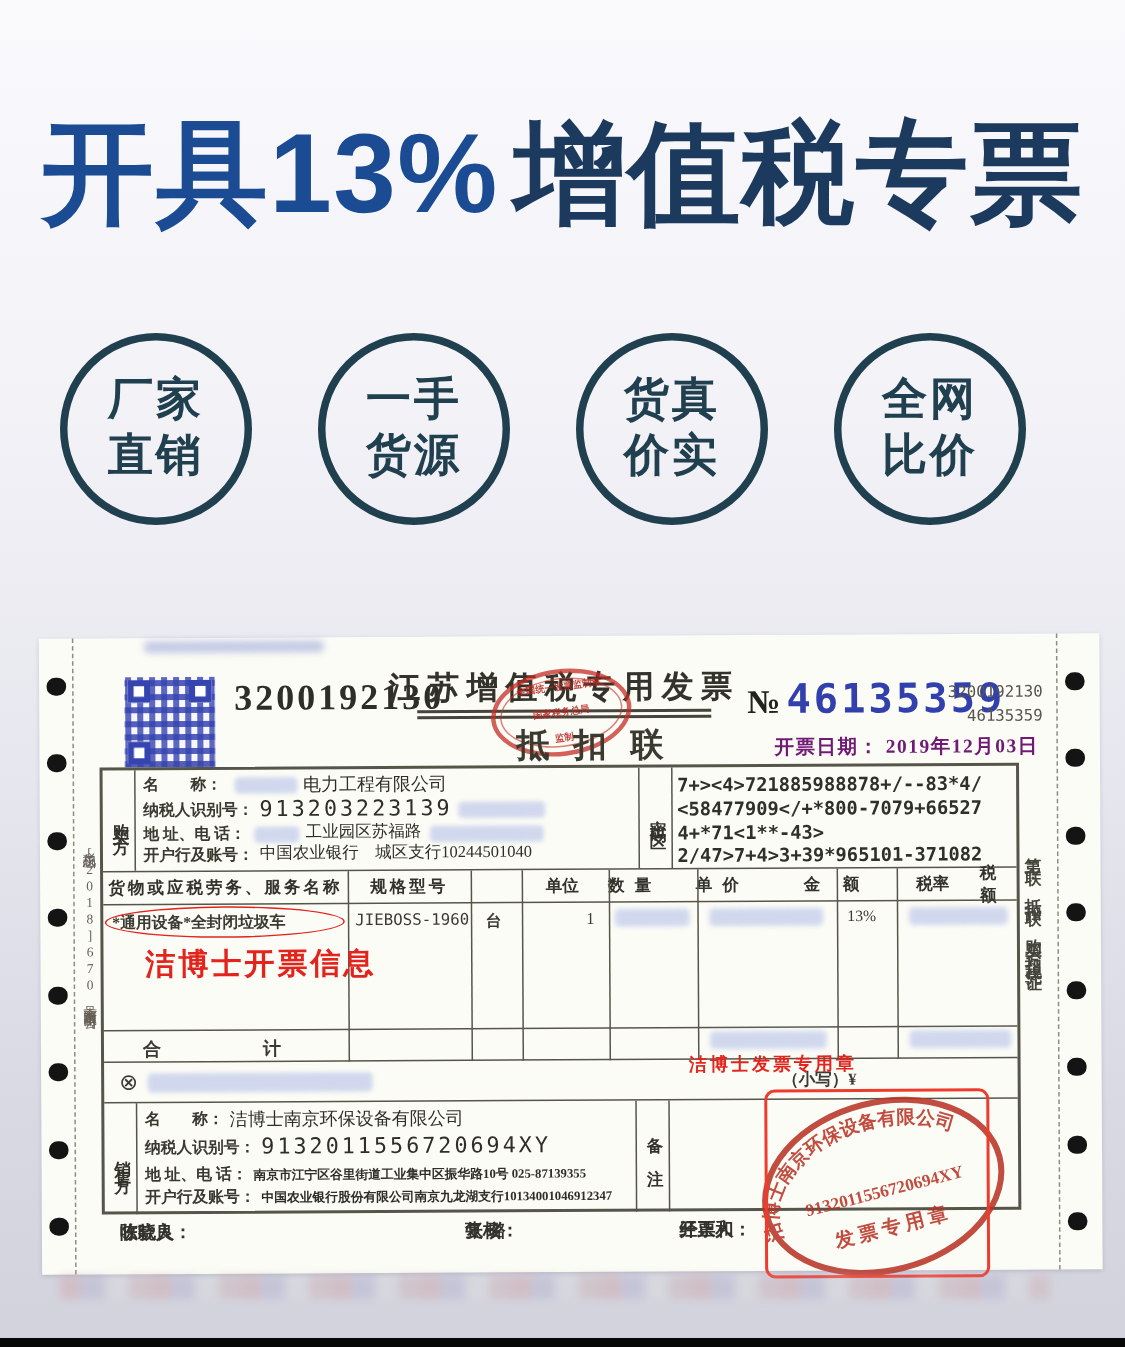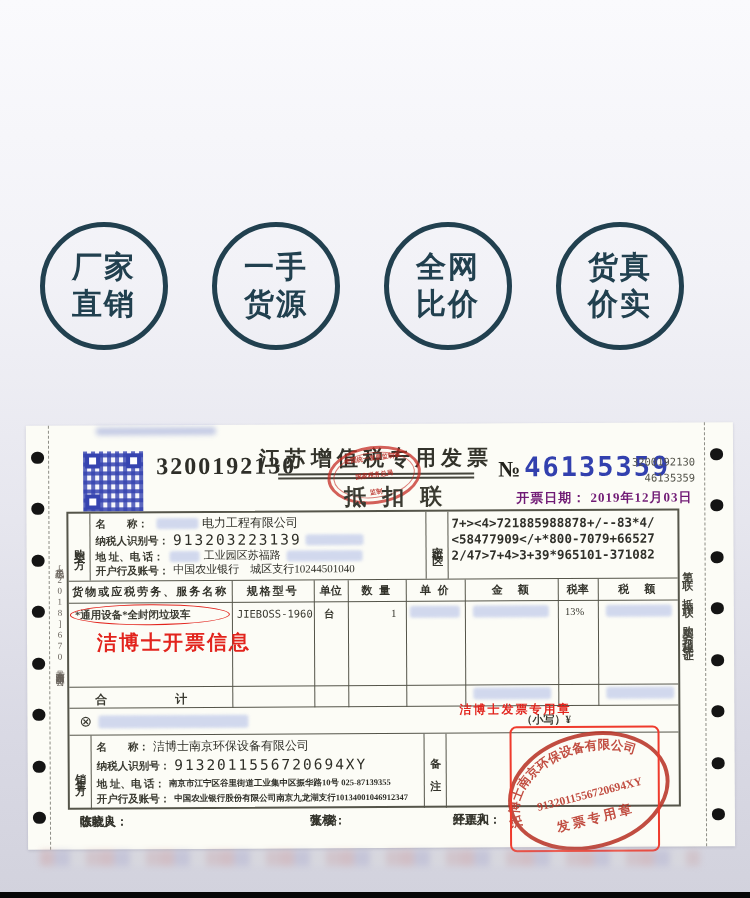--- a/index.html
+++ b/index.html
@@ -92,37 +92,40 @@
   .seal-svg{position:absolute;z-index:4;}
   .residue{position:absolute;left:40px;top:850px;width:660px;height:16px;opacity:.35;filter:blur(3px);
     background:repeating-linear-gradient(90deg,#c99 0 14px,#aac 14px 30px,#ddd 30px 46px,#caa 46px 60px);}
   .blue-smudge{position:absolute;background:#8d9ad4;opacity:.5;filter:blur(2.5px);border-radius:3px;}
 </style>
 </head>
 <body>
 
 <div class="canvas">
 
+  <div class="headline">
+    <span class="hl1">开具13%</span><span class="hl2">增值税专票</span>
+  </div>
 
   <div class="badges">
     <div class="badge">
       <span>厂家</span>
       <span>直销</span>
     </div>
     <div class="badge">
       <span>一手</span>
       <span>货源</span>
     </div>
     <div class="badge">
+      <span>货真</span>
+      <span>价实</span>
+    </div>
+    <div class="badge">
       <span>全网</span>
       <span>比价</span>
-    </div>
-    <div class="badge">
-      <span>货真</span>
-      <span>价实</span>
     </div>
   </div>
 
   <div class="paper">
 
     <div class="feed" style="left:5px;">
       <div class="hole"></div>
         <div class="hole"></div>
         <div class="hole"></div>
         <div class="hole"></div>
@@ -201,29 +204,30 @@
               <span class="flab">开户行及账号：</span>
               <span class="fval" style="font-size:11px;">中国农业银行　城区支行10244501040</span>
             </div>
         </div>
         <div class="vcell" style="width:22px;">
           <span class="vtxt">密码区</span>
         </div>
         <div class="pwd">
           <div>7+&gt;&lt;4&gt;721885988878+/--83*4/</div>
           <div>&lt;58477909&lt;/+*800-7079+66527</div>
+          <div>4+*71&lt;1**-43&gt;</div>
           <div>2/47&gt;7+4&gt;3+39*965101-371082</div>
         </div>
       </div>
 
       <div class="gridwrap">
         <div class="hdr-row">
           <span class="hc" style="width:163px;">货物或应税劳务、服务名称</span>
           <span class="hc" style="width:82px;">规格型号</span>
-          <span class="hc" style="width:34px;letter-spacing:0;">单位</span>
+          <span class="hc" style="width:34px;letter-spacing:0;margin-left:44px;">单位</span>
           <span class="hc" style="width:58px;">数 量</span>
           <span class="hc" style="width:59px;">单 价</span>
           <span class="hc" style="width:93px;">金　额</span>
           <span class="hc" style="width:40px;letter-spacing:0;">税率</span>
           <span class="hc" style="flex:1;">税　额</span>
         </div>
         <div class="grid">
           <div class="cline" style="left:163px;"></div>
           <div class="cline" style="left:245px;"></div>
           <div class="cline" style="left:279px;"></div>

